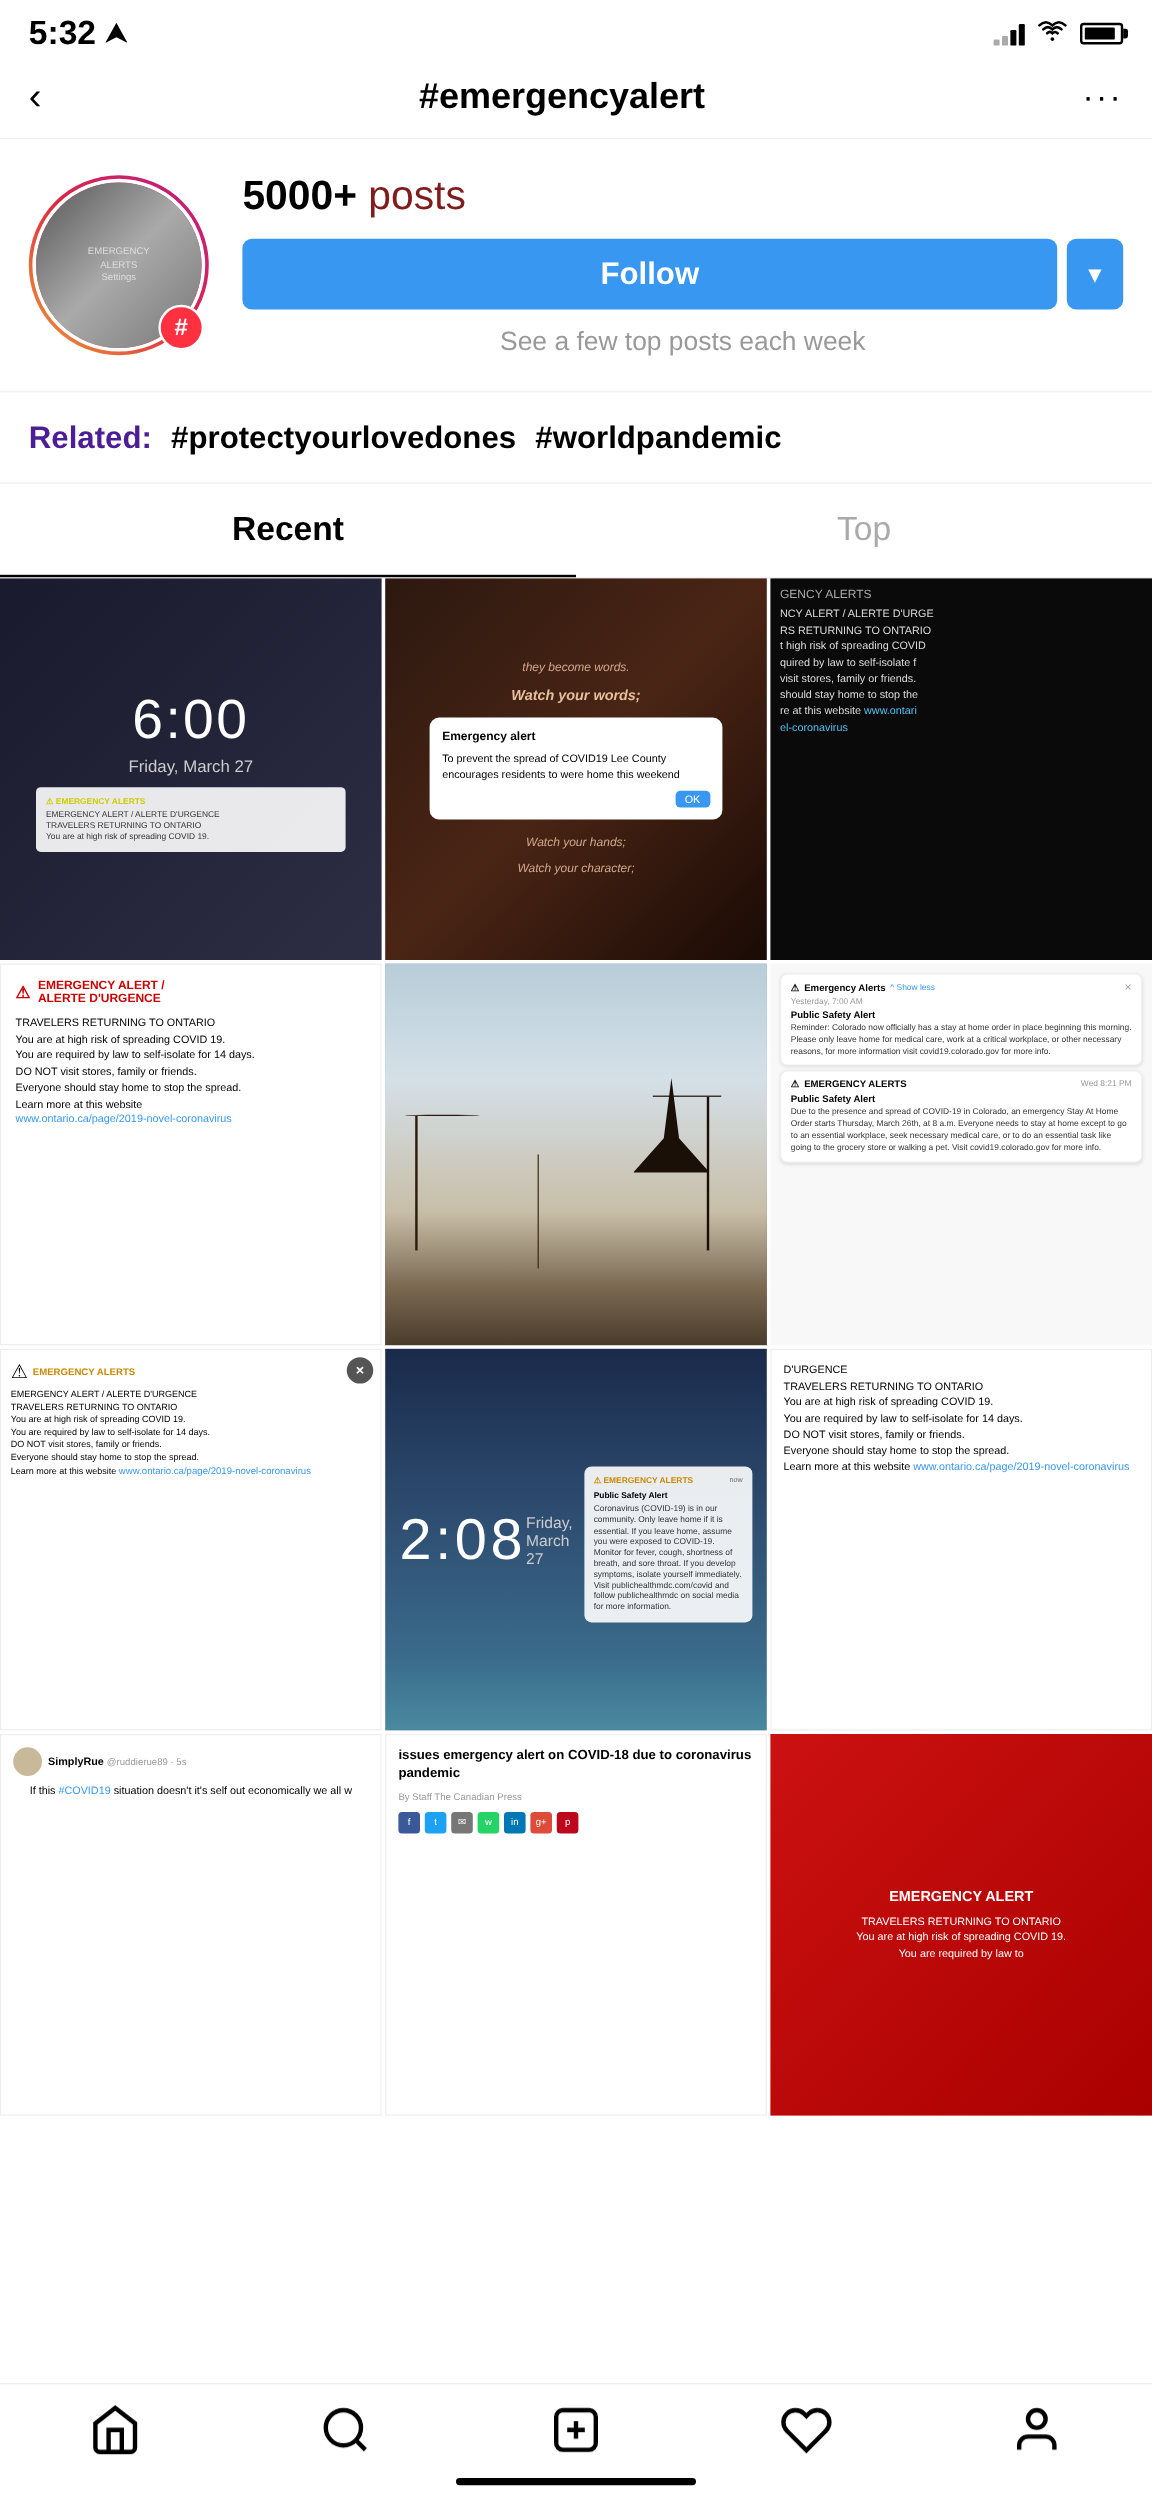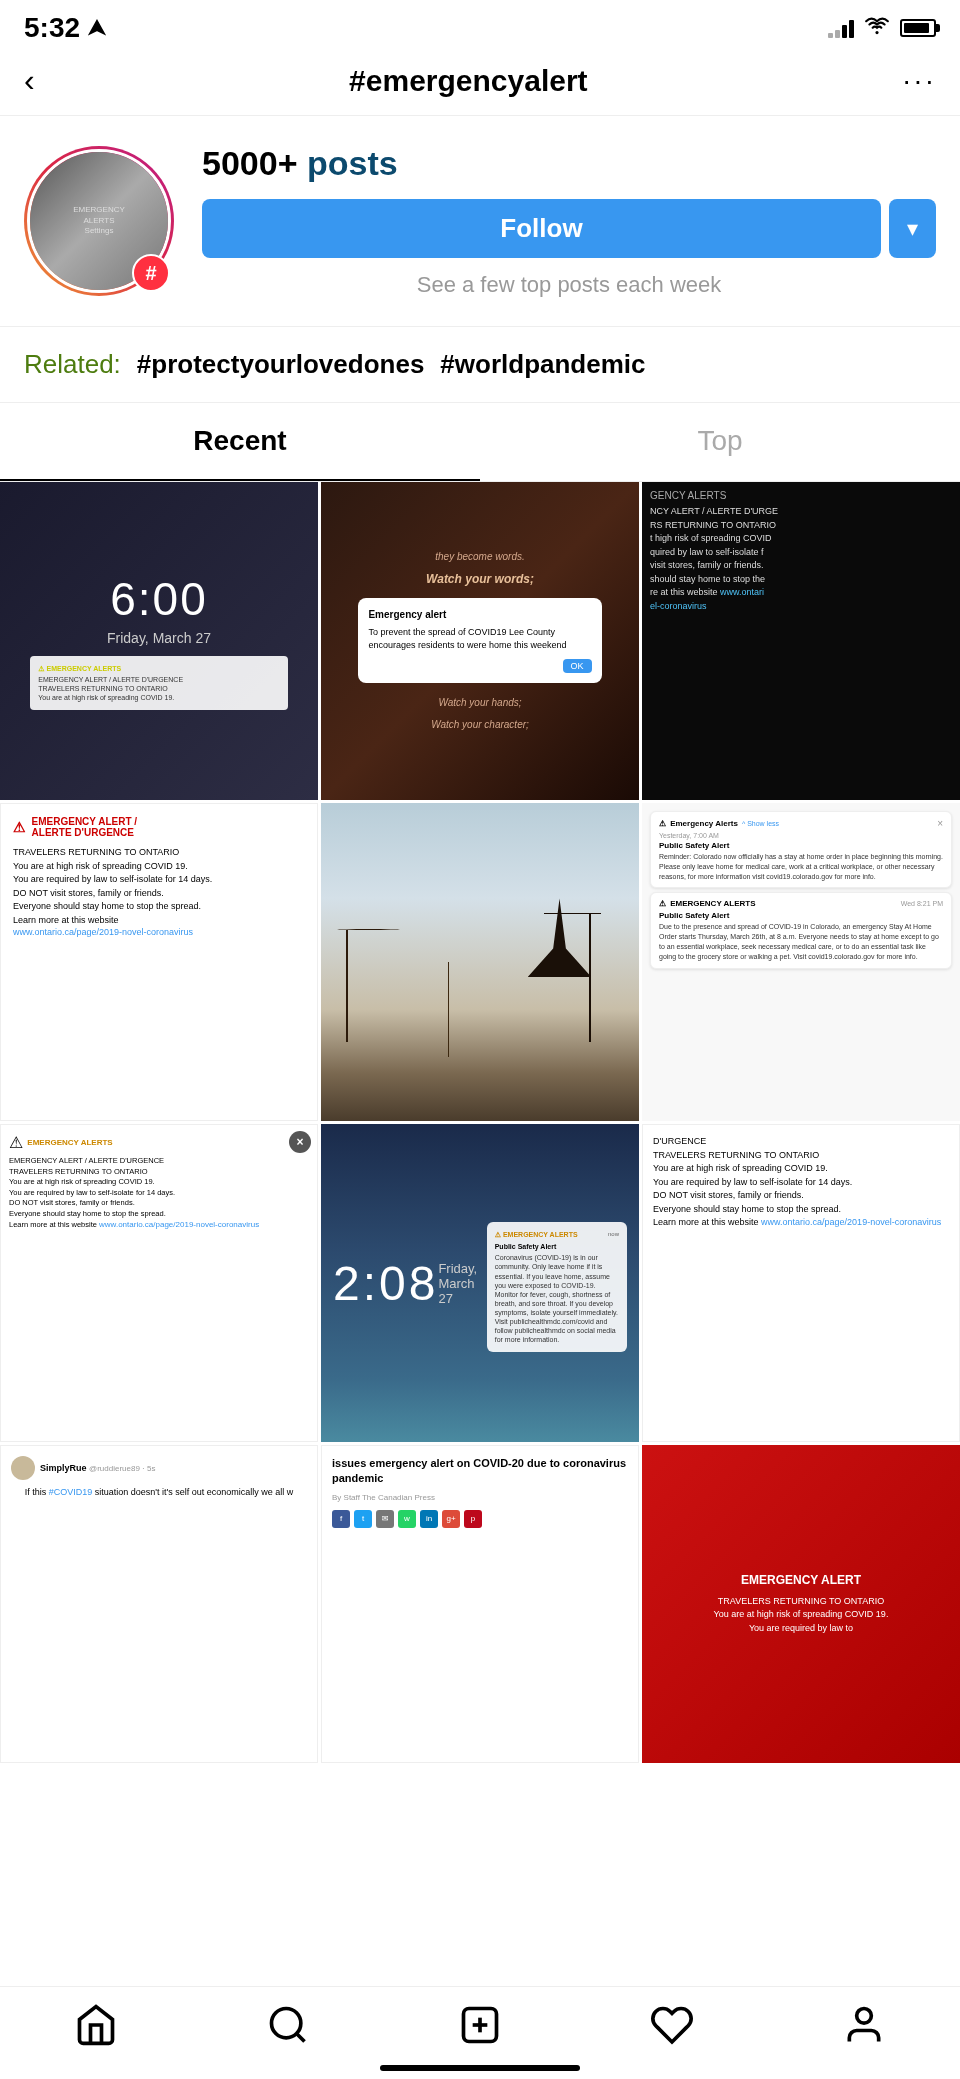--- a/index.html
+++ b/index.html
@@ -172,22 +172,22 @@
     .posts-count {
       font-size: 34px;
       color: #000;
       margin-bottom: 16px;
     }
     .posts-count strong {
       font-weight: 700;
       margin-top: 48px;
     }
     .posts-count span {
-      font-weight: 700;
-      color: #0c4a6e;
+      font-weight: 400;
+      color: #7f1d1d;
     }
     .follow-row {
       display: flex;
       gap: 8px;
       margin-bottom: 14px;
     }
     .follow-btn {
       flex: 1;
       background: #3897f0;
       color: #fff;
@@ -219,22 +219,22 @@
     .related-section {
       padding: 22px 24px;
       border-bottom: 1px solid #eee;
       display: flex;
       align-items: center;
       gap: 16px;
       overflow-x: auto;
     }
     .related-label {
       font-size: 26px;
-      color: #4d7c0f;
-      font-weight: 400;
+      color: #4c1d95;
+      font-weight: 700;
       white-space: nowrap;
     }
     .related-tag {
       font-size: 26px;
       color: #000;
       font-weight: 600;
       white-space: nowrap;
     }
 
     
@@ -907,21 +907,21 @@
       <div>
         <div class="username">SimplyRue <span style="font-weight:400; color:#999; font-size:8px;">@ruddierue89 · 5s</span></div>
       </div>
     </div>
     <p style="font-size:9px; line-height:1.5;">
       If this <span class="hashtag">#COVID19</span> situation doesn't it's self out economically we all w
     </p>
   </div>
 
   <div class="grid-item post-news-article">
-    <div class="headline">issues emergency alert on COVID-20 due to coronavirus pandemic</div>
+    <div class="headline">issues emergency alert on COVID-18 due to coronavirus pandemic</div>
     <div class="byline">By Staff   The Canadian Press</div>
     <div class="share-icons">
       <div class="share-icon" style="background:#3b5998;">f</div>
       <div class="share-icon" style="background:#1da1f2;">t</div>
       <div class="share-icon" style="background:#777;">✉</div>
       <div class="share-icon" style="background:#25d366;">w</div>
       <div class="share-icon" style="background:#0077b5;">in</div>
       <div class="share-icon" style="background:#dd4b39;">g+</div>
       <div class="share-icon" style="background:#bd081c;">p</div>
     </div>

